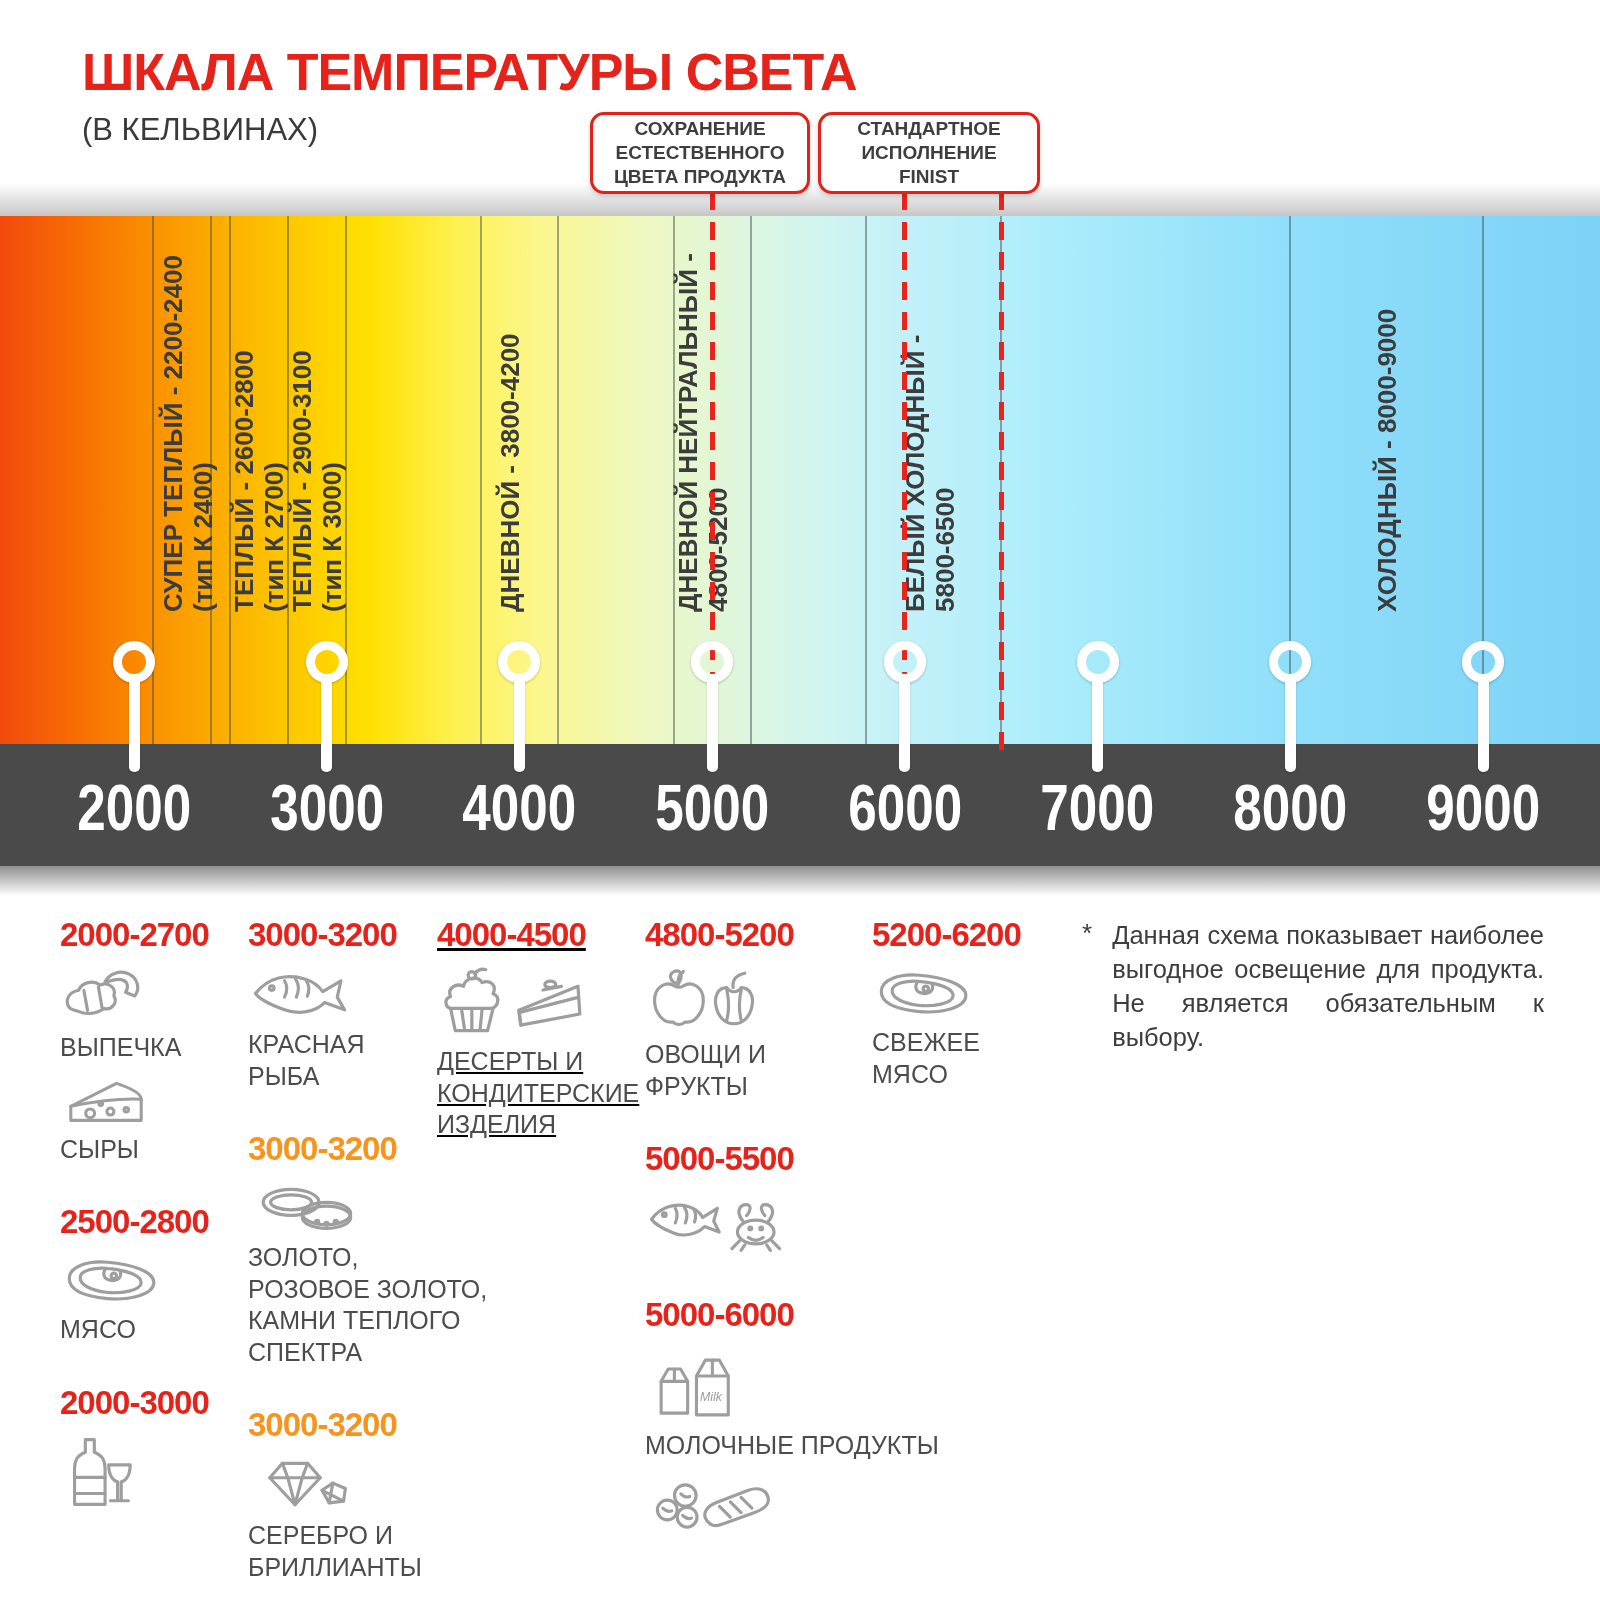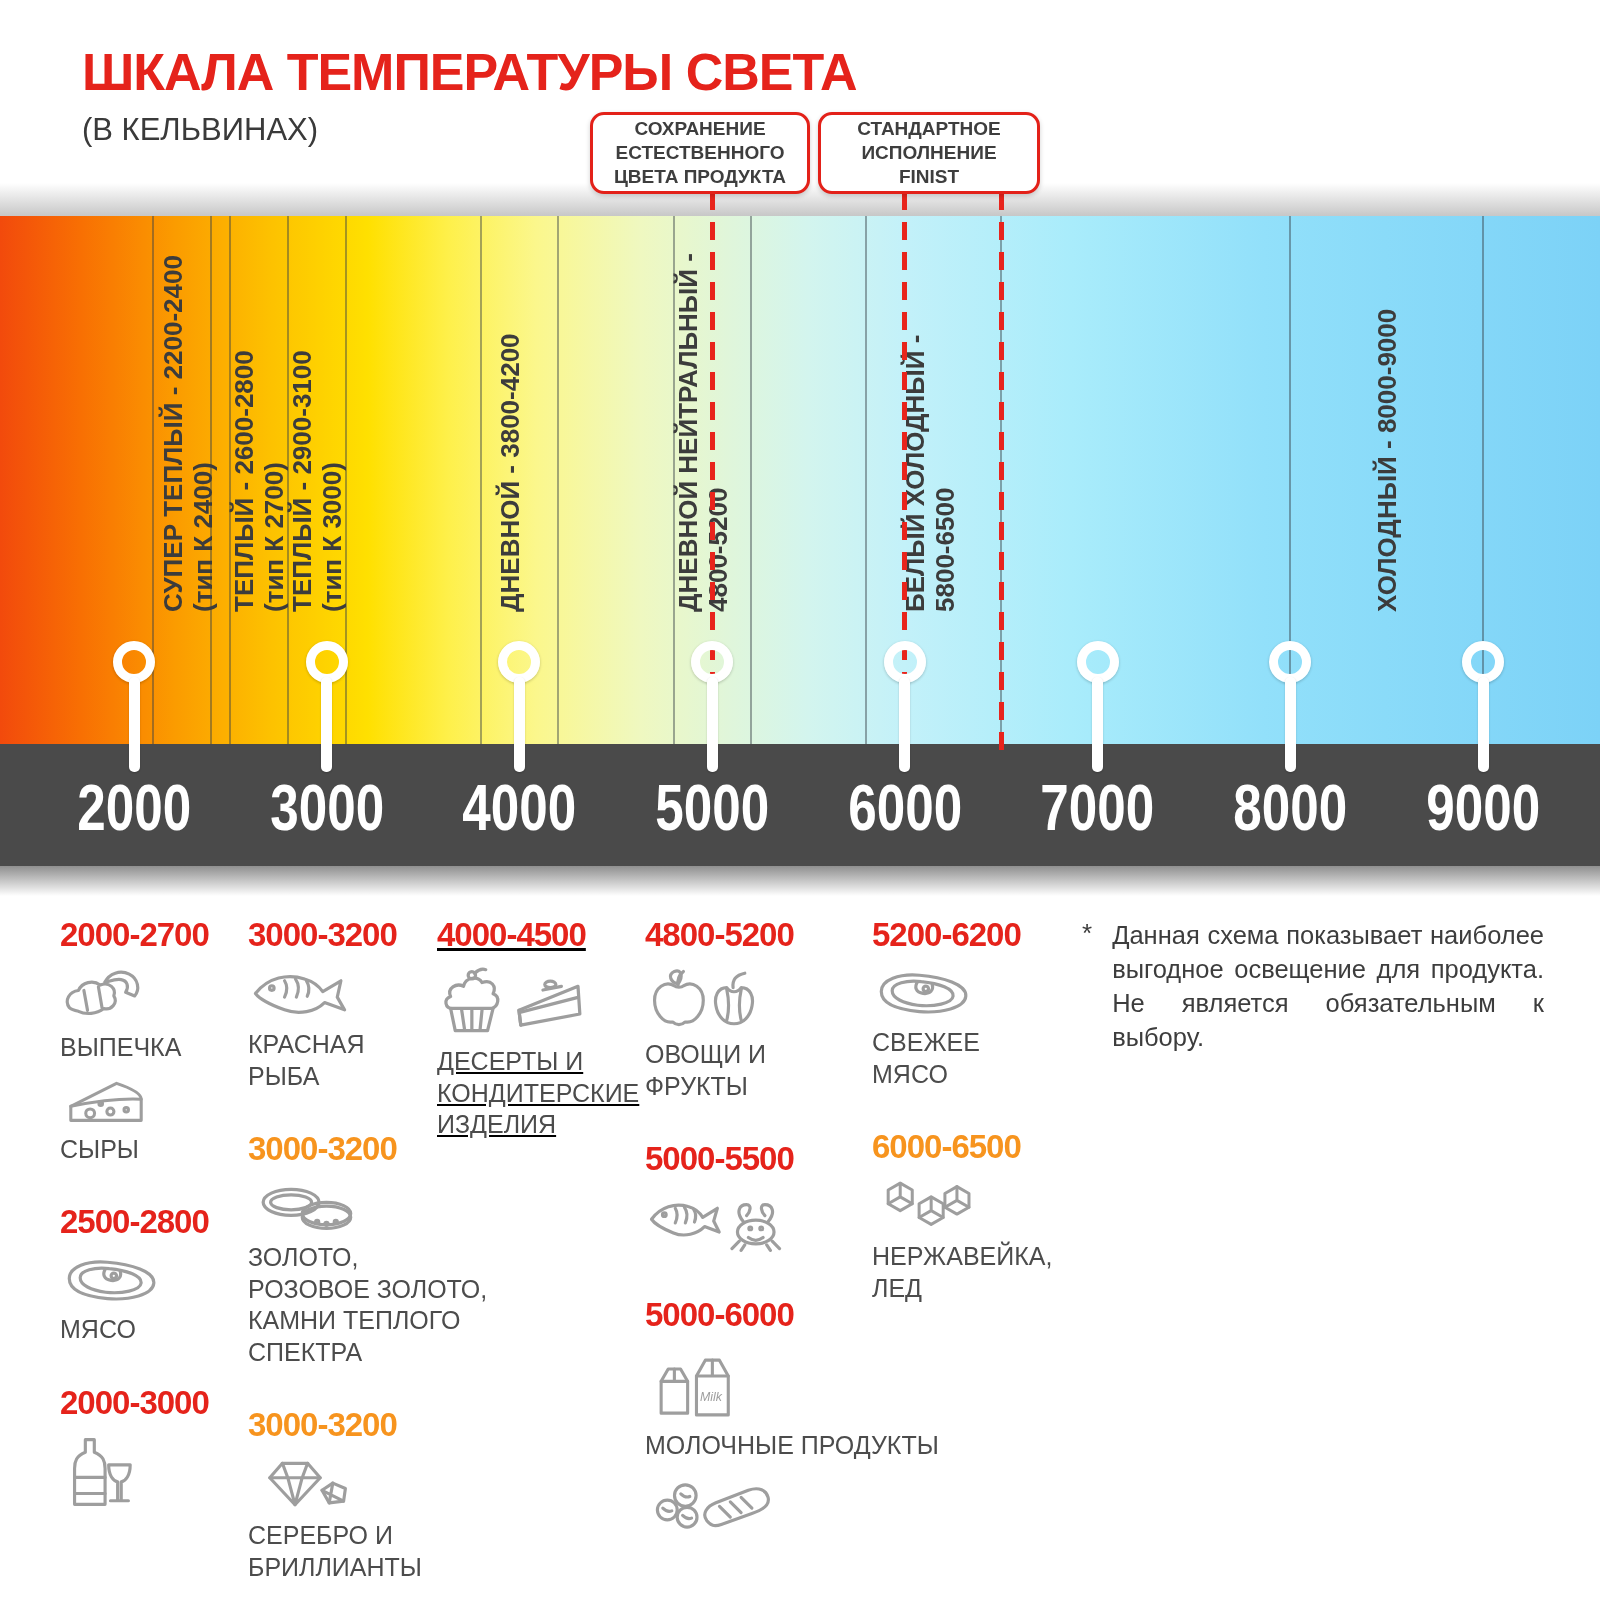--- a/index.html
+++ b/index.html
@@ -335,35 +335,20 @@
             <div class="icon-row"><svg viewBox="0 0 110 58" width="100" height="53" stroke="#9e9e9e">
     <path d="M8 28 C8 15 28 8 50 10 C76 12 102 20 101 33 C100 46 74 52 50 50 C28 48 8 42 8 28 Z"></path>
     <path d="M20 27 C20 19 36 15 52 17 C72 19 88 25 87 33 C86 41 66 45 48 43 C32 41 20 35 20 27 Z"></path>
     <path d="M48 17 C44 23 46 29 54 30 C62 31 66 26 64 20"></path>
     <circle cx="57" cy="25" r="3"></circle>
               </svg></div>
             <div class="item-label">СВЕЖЕЕ
 МЯСО</div>
           </div>
         </div>
-        <div class="legend-group">
-          <div class="range-header tone-orange">6000-6500</div>
-          <div class="legend-item">
-            <div class="icon-row"><svg viewBox="0 0 120 64" width="104" height="55" stroke="#9e9e9e">
-    <path d="M30 6 L44 14 L44 30 L30 38 L16 30 L16 14 Z"></path>
-    <path d="M30 6 L30 22 L44 30 M30 22 L16 30"></path>
-    <path d="M66 22 L80 30 L80 46 L66 54 L52 46 L52 30 Z"></path>
-    <path d="M66 22 L66 38 L80 46 M66 38 L52 46"></path>
-    <path d="M96 10 L110 18 L110 34 L96 42 L82 34 L82 18 Z"></path>
-    <path d="M96 10 L96 26 L110 34 M96 26 L82 34"></path>
-              </svg></div>
-            <div class="item-label">НЕРЖАВЕЙКА,
-ЛЕД</div>
-          </div>
-        </div>
       </div>
     </div>
 
   <div id="footnote">
     <div class="star">*</div>
     <div class="fn-text">Данная схема показывает наиболее выгодное освещение для продукта. Не является обязательным к выбору.</div>
   </div>
 </div>
 
 </body></html>

